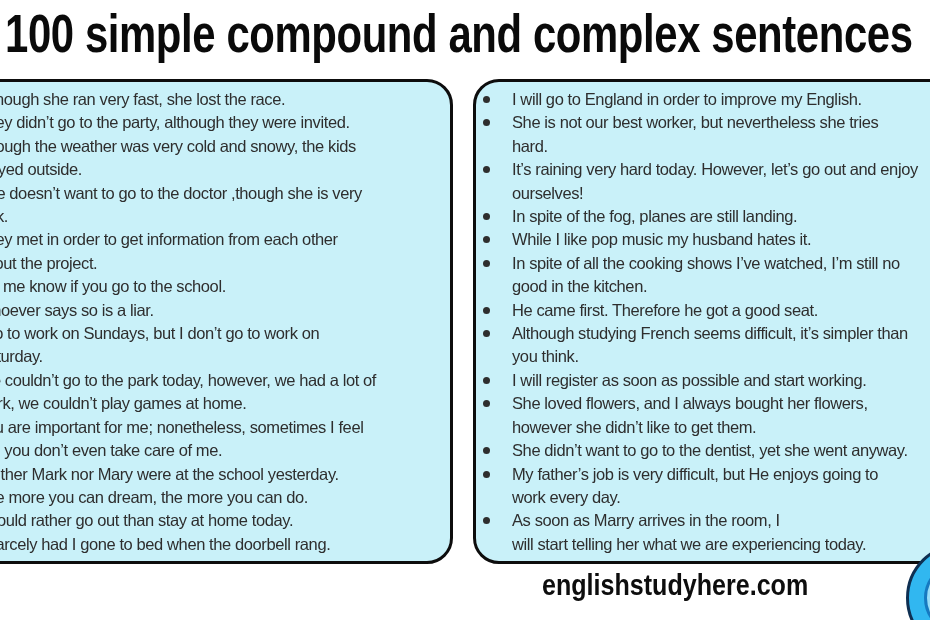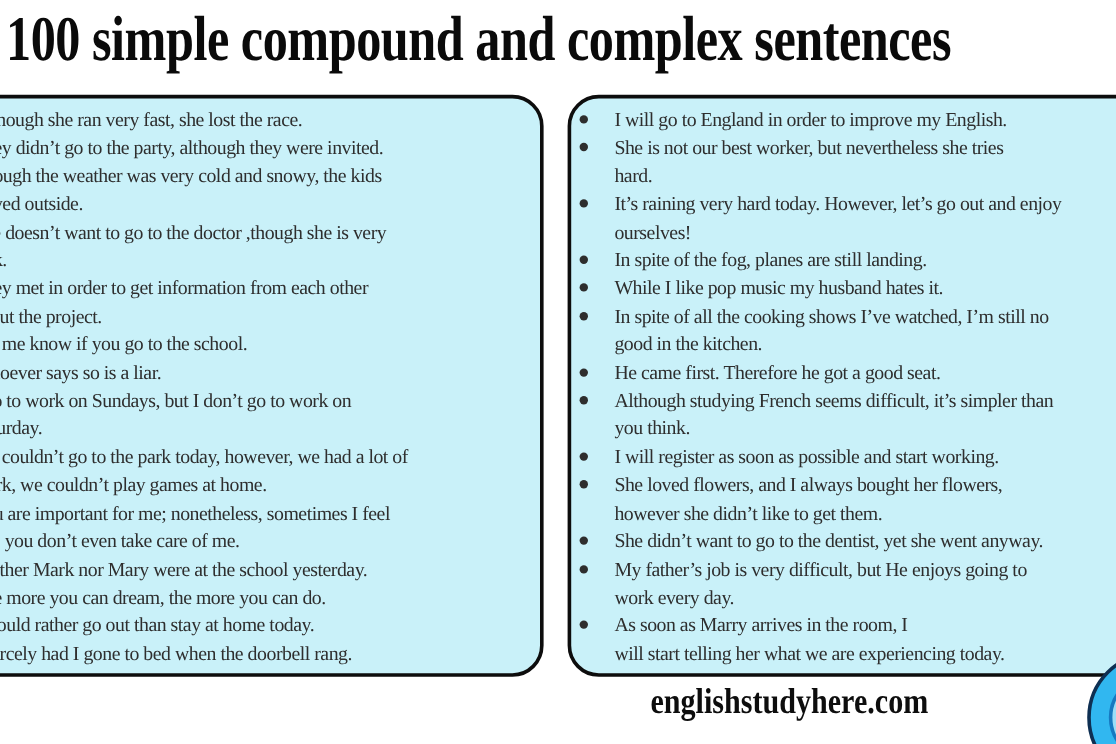--- a/index.html
+++ b/index.html
@@ -1,18 +1,18 @@
 <!DOCTYPE html>
 <html><head>
 <meta charset="utf-8">
 <style>
   html,body{margin:0;padding:0;background:#ffffff;}
   .stage{
     position:relative;width:930px;height:620px;background:#ffffff;
-    overflow:hidden;font-family:Liberation Serif, serif;
+    overflow:hidden;font-family:Liberation Sans, sans-serif;
   }
   .title{
     position:absolute;left:5px;top:7px;margin:0;
     font-size:53px;line-height:53px;font-weight:bold;color:#0a0a0a;
     white-space:nowrap;letter-spacing:-0.5px;
     transform:scaleX(0.79);transform-origin:left top;
   }
   .box{
     position:absolute;top:79px;height:485px;box-sizing:border-box;
     background:var(--box-bg,#c9f1f9);

